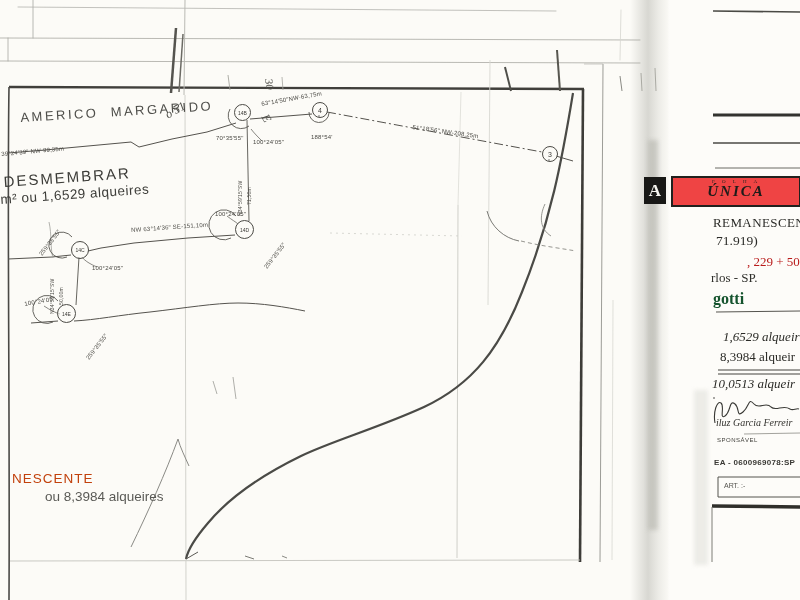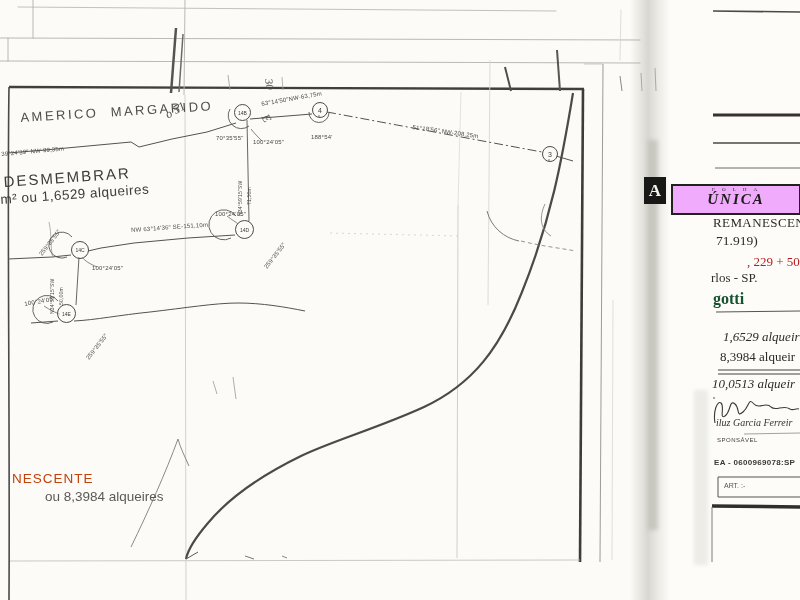--- a/index.html
+++ b/index.html
@@ -10,22 +10,22 @@
   .sans{font-family:"Liberation Sans",sans-serif;}
   .bl{font-size:6px;color:#4b4a45;letter-spacing:.2px;}
   .mk{position:absolute;border:1px solid #4c4b46;border-radius:50%;
       display:flex;align-items:center;justify-content:center;
       background:rgba(252,251,247,.55);color:#3c3b37;font-family:"Liberation Sans",sans-serif;}
   .shadow-band{position:absolute;top:0;height:600px;pointer-events:none;}
   svg{position:absolute;left:0;top:0;}
   .stamp{position:absolute;background:#181816;color:#f4f3ee;display:flex;
          align-items:center;justify-content:center;font-family:"Liberation Serif",serif;
          font-weight:bold;}
-  .folha-box{position:absolute;border:2.5px solid #21211e;background:#f0abfc;
-             text-align:center;margin-top:8px;}
+  .folha-box{position:absolute;border:2.5px solid #21211e;background:#ef4444;
+             text-align:center;}
 </style>
 </head>
 <body>
 
 <div id="stage">
 
   <div style="position:absolute;left:668px;top:0;width:132px;height:600px;background:#fdfcf9;"></div>
 
   <div class="shadow-band" style="left:630px;width:40px;background:linear-gradient(90deg,rgba(195,195,189,0) 0%,rgba(186,186,179,.55) 45%,rgba(208,208,202,.35) 72%,rgba(235,235,230,0) 100%);"></div>
   <div class="shadow-band" style="left:648px;width:10px;top:140px;height:390px;background:rgba(168,168,160,.45);filter:blur(2px);"></div>

